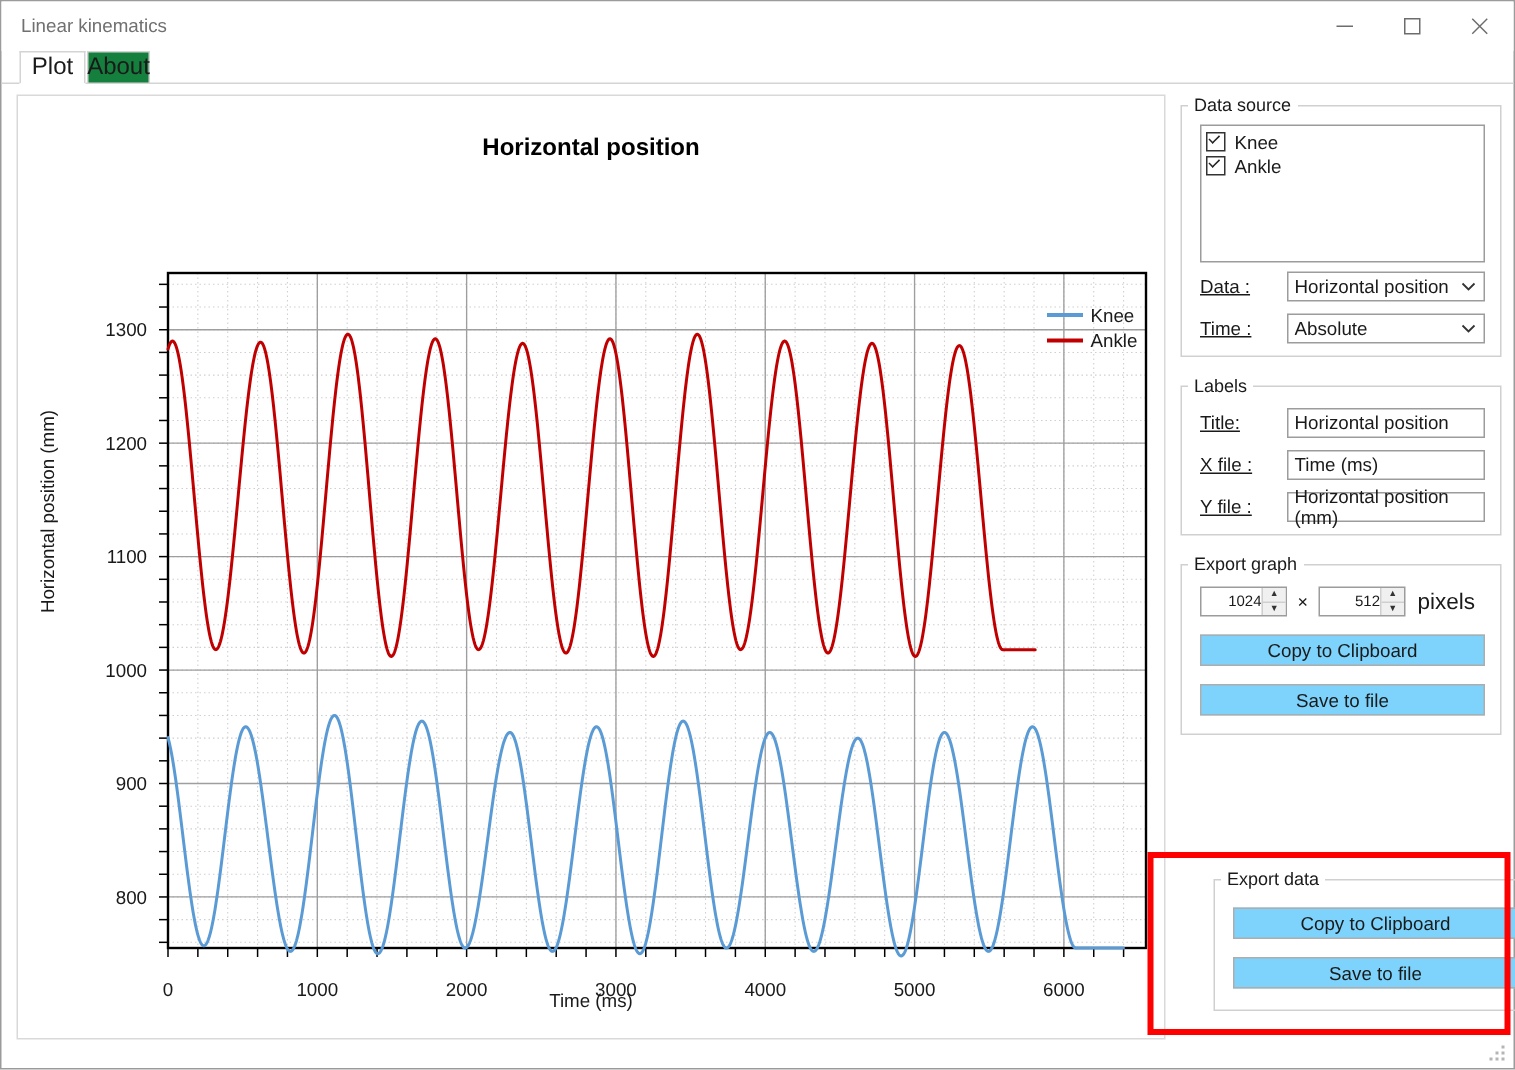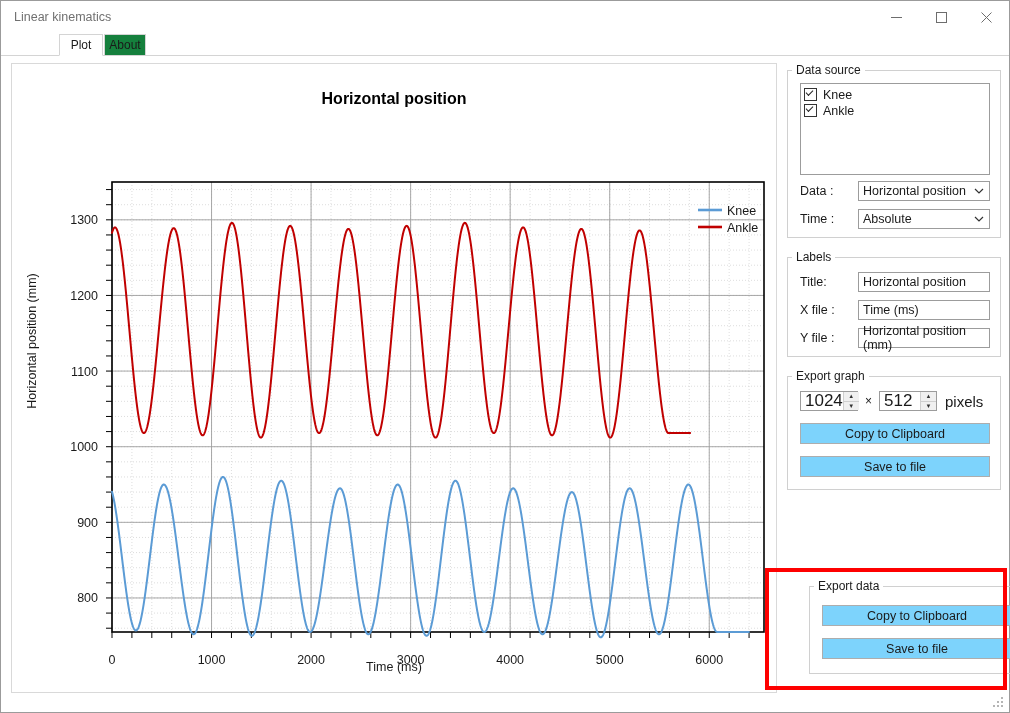--- a/index.html
+++ b/index.html
@@ -38,21 +38,21 @@
     position:absolute;left:0;top:33px;width:1008px;height:22px;
   }
   .tabstrip:after{
     content:"";position:absolute;left:0;bottom:0;width:100%;height:1px;background:#d4d4d4;
   }
   .tab{
     position:absolute;top:0;height:22px;
     border:1px solid #d4d4d4;
     box-sizing:border-box;
     display:flex;align-items:center;justify-content:center;
-    font-size:12px;color:#1a1a1a;margin-left:46px;
+    font-size:16px;color:#1a1a1a;
   }
   .tab.active{
     left:12px;width:44px;background:#ffffff;border-bottom-color:#ffffff;z-index:2;
   }
   .tab.inactive{
     left:57px;width:42px;background:#15803d;border-bottom-color:#d4d4d4;z-index:1;
   }
   
   .plot-panel{
     position:absolute;left:10px;top:62px;width:766px;height:630px;
@@ -96,39 +96,39 @@
     width:11px;height:11px;border:1px solid #333;background:#fff;
     margin-right:6px;position:relative;flex:none;
   }
   .cbox.checked:after{
     content:"";position:absolute;left:1px;top:1px;width:6px;height:3px;
     border-left:1.4px solid #222;border-bottom:1.4px solid #222;
     transform:rotate(-45deg);
   }
   .cblabel{font-size:12.5px;color:#1a1a1a;}
   .field-row{display:flex;align-items:center;margin:0 10px 8px 12px;}
-  .field-row .lbl{font-size:12.5px;color:#1a1a1a;width:58px;flex:none;}
+  .field-row .lbl{font-size:12.5px;color:#1a1a1a;width:58px;flex:none;text-decoration:underline;}
   .combo{
     flex:1;height:20px;border:1px solid #9c9c9c;background:#fff;
     display:flex;align-items:center;padding:0 4px;box-sizing:border-box;
     font-size:12.5px;color:#1a1a1a;position:relative;
   }
   .combo .cv{flex:1;white-space:nowrap;overflow:hidden;}
   .chev{width:12px;height:12px;flex:none;}
   .txt{
     flex:1;height:20px;border:1px solid #9c9c9c;background:#fff;
     display:flex;align-items:center;padding:0 4px;box-sizing:border-box;
     font-size:12.5px;color:#1a1a1a;
   }
   .spin-row{display:flex;align-items:center;margin:8px 10px 12px 12px;}
   .spin{
     width:58px;height:20px;border:1px solid #9c9c9c;background:#fff;
     display:flex;align-items:center;box-sizing:border-box;
   }
-  .spin .sv{flex:1;padding-left:4px;font-size:17px;color:#1a1a1a;}
+  .spin .sv{flex:1;padding-left:4px;font-size:10px;color:#1a1a1a;text-align:right;}
   .spin .btns{
     width:15px;height:18px;border-left:1px solid #cfcfcf;
     display:flex;flex-direction:column;flex:none;background:#f0f0f0;
   }
   .spin .btns span{
     flex:1;display:flex;align-items:center;justify-content:center;
     font-size:6px;line-height:1;color:#333;
   }
   .spin .btns span:first-child{border-bottom:1px solid #cfcfcf;}
   .times{margin:0 7px;font-size:12px;color:#1a1a1a;}

